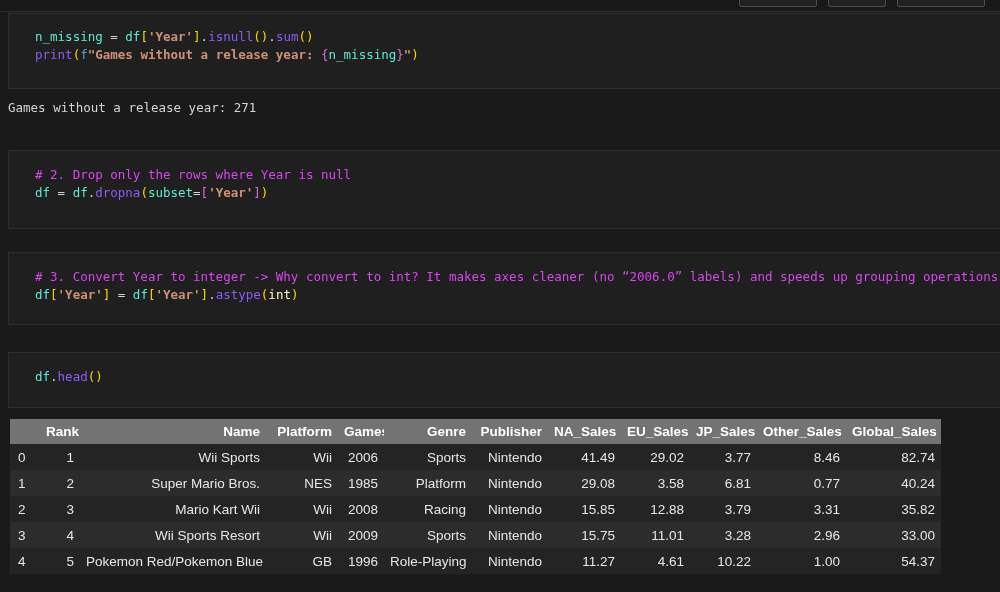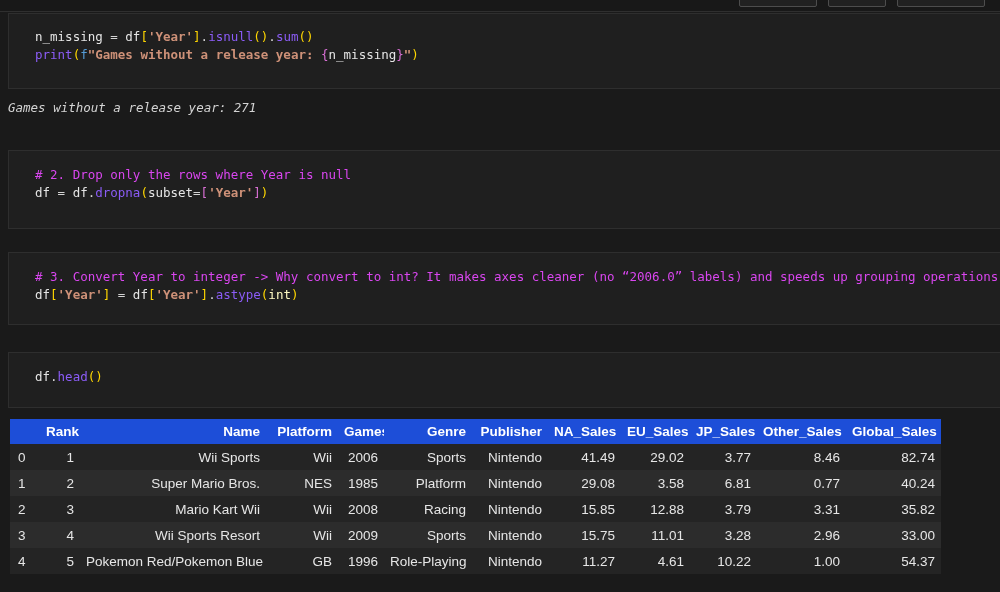--- a/index.html
+++ b/index.html
@@ -29,45 +29,45 @@
   }
   .cell.c1{margin-top:1px;padding:14px 0 24px 26px;}
   .cell.c2{margin-top:33px;padding:15px 0 26px 26px;}
   .cell.c3{margin-top:23px;padding:15px 0 20px 26px;}
   .cell.c4{margin-top:27px;padding:15px 0 21px 26px;}
   .code{
     font-family:"DejaVu Sans Mono","Liberation Mono",monospace;
     font-size:12.5px;line-height:18px;color:#d4d4d4;white-space:pre;
   }
   .code .line{height:18px;}
-  .tok-v{color:#e5e5e5;}
+  .tok-v{color:#5eead4;}
   .tok-o{color:#D4D4D4;}
   .tok-fn{color:#8b5cf6;}
   .tok-s{color:#CE9178;font-weight:bold;}
   .tok-c{color:#d946ef;}
   .tok-k{color:#569CD6;}
   .tok-t{color:#fef9c3;}
   .tok-b1{color:#FFD700;}
   .tok-b2{color:#DA70D6;}
 
   
   .output{
     margin:10px 0 0 8px;
     font-family:"DejaVu Sans Mono","Liberation Mono",monospace;
-    font-size:12.5px;line-height:18px;color:#d4d4d4;white-space:pre;font-style:italic;
+    font-size:12.5px;line-height:18px;color:#d4d4d4;white-space:pre;
   }
 
   
   .table-wrap{margin:11px 0 0 10px;}
   table.df{
     table-layout:fixed;border-collapse:collapse;width:931px;
     font-family:"Liberation Sans",sans-serif;font-size:13.5px;color:#e6e6e6;
   }
   table.df th{
-    background:#1d4ed8;color:#ffffff;font-weight:bold;
+    background:#737373;color:#ffffff;font-weight:bold;
     height:25px;text-align:right;padding:0 6px;white-space:nowrap;overflow:hidden;
   }
   table.df td{
     height:26px;text-align:right;padding:0 6px;white-space:nowrap;overflow:hidden;
   }
   table.df tr.even td{background:#242424;}
   table.df tr.odd td{background:#2c2c2c;}
   table.df th.idx, table.df td.idx{text-align:left;padding-left:8px;}
 </style>
 </head>

